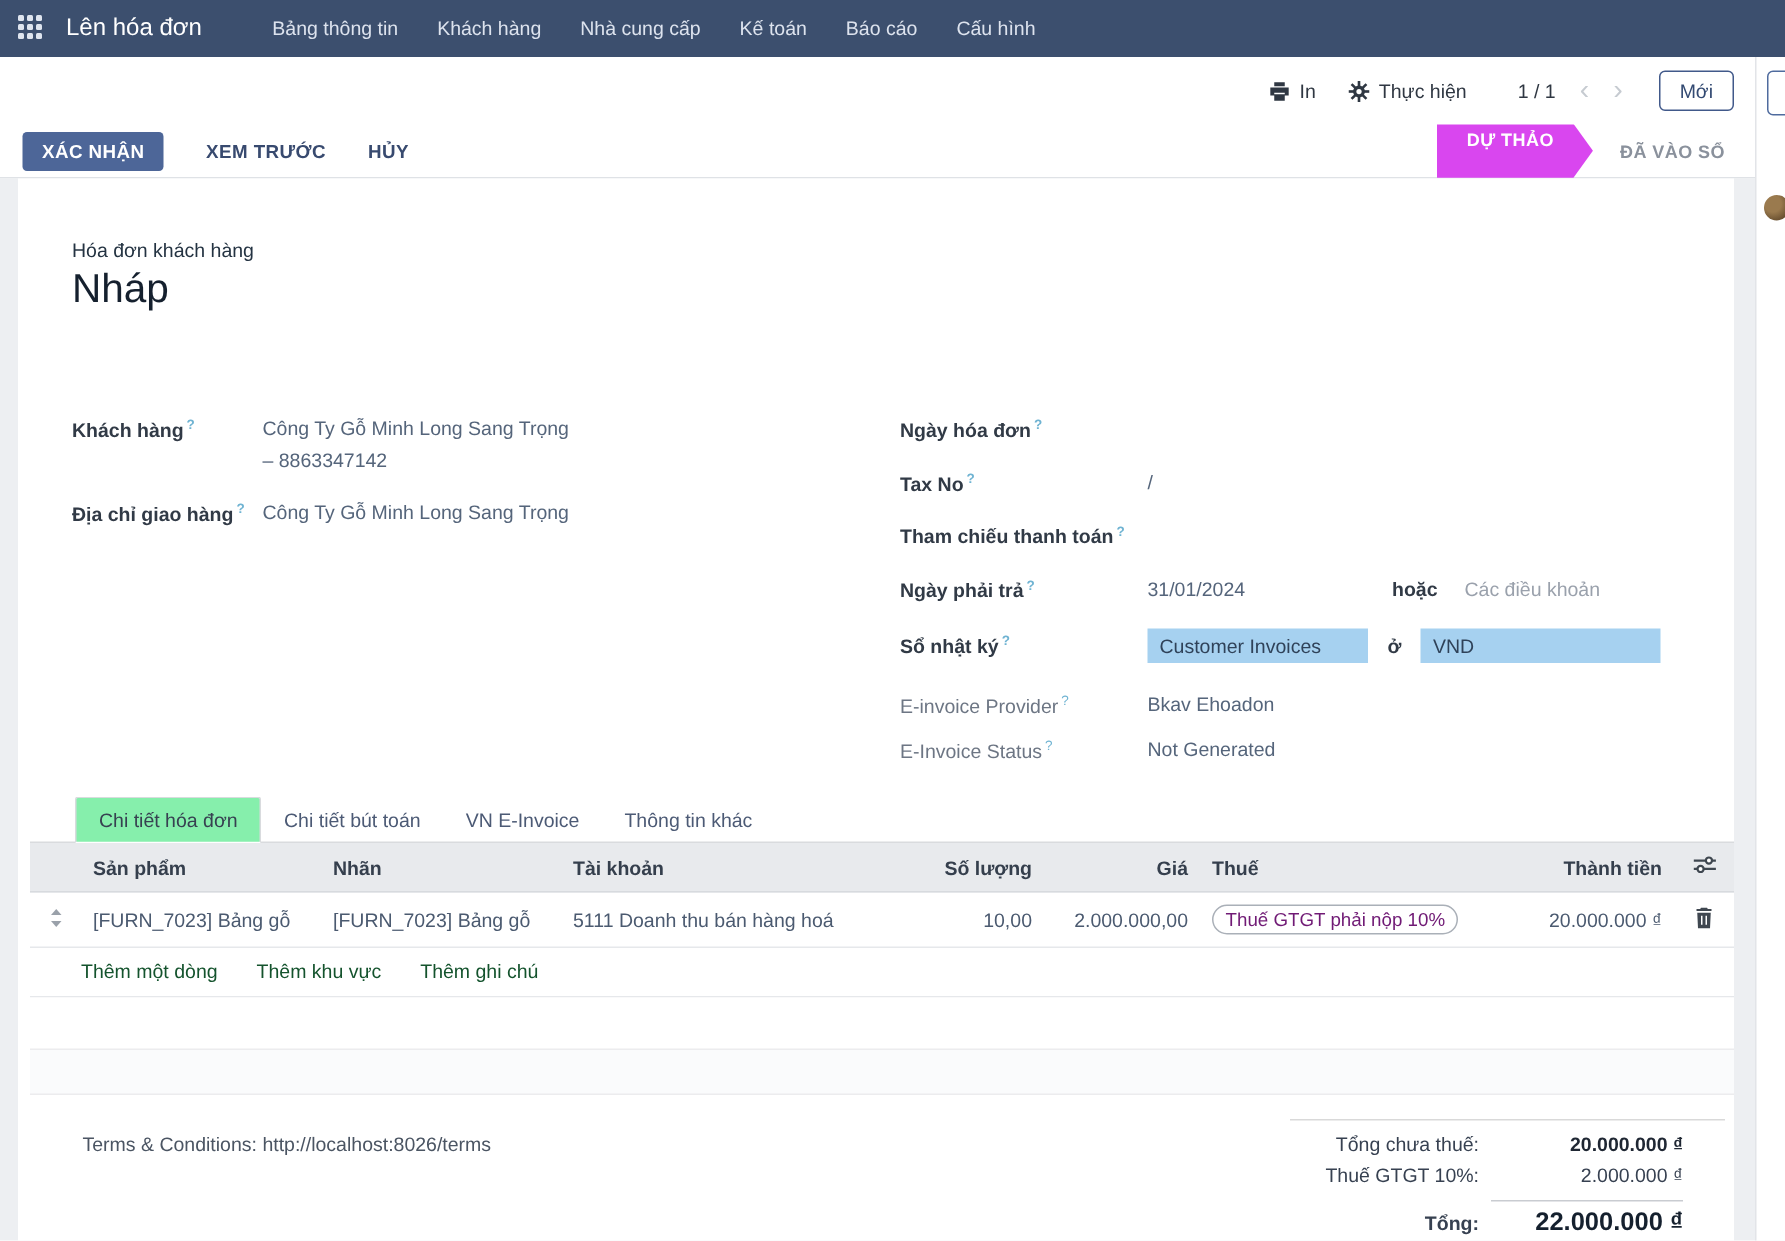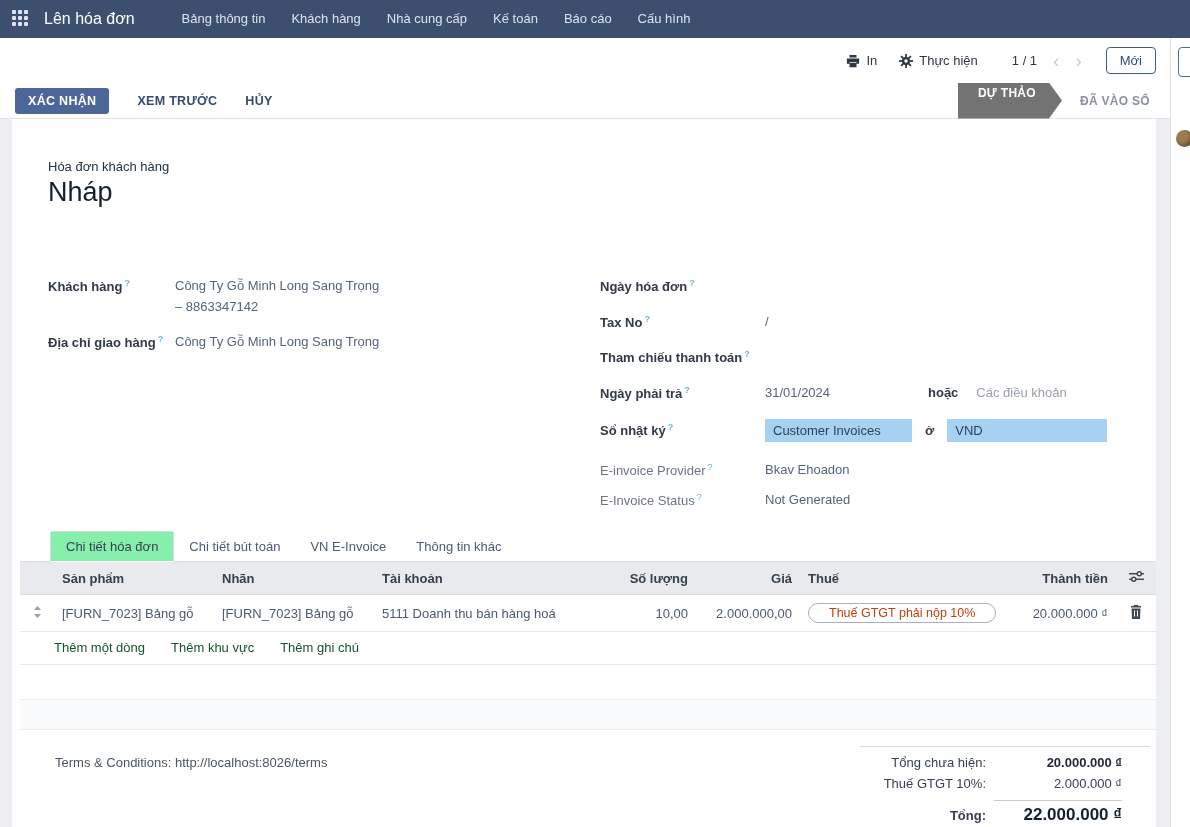--- a/index.html
+++ b/index.html
@@ -32,21 +32,21 @@
     font-size:13px; font-weight:500; padding:5px 13px; border-radius:4px; cursor:pointer; }
 
   
   .statusbar { position:absolute; left:0; top:83px; width:1170px; height:36px; background:#fff;
     border-bottom:1px solid #dfe2e6; display:flex; align-items:center; padding-left:15px; }
   .btn-primary { background:#4d6698; color:#fff; font-size:12.5px; font-weight:600;
     letter-spacing:.3px; padding:6px 13px; border:none; border-radius:3px; cursor:pointer; }
   .btn-flat { background:none; border:none; color:#384a6f; font-size:12.5px; font-weight:600;
     letter-spacing:.3px; margin-left:28px; cursor:pointer; }
   .states { margin-left:auto; display:flex; align-items:stretch; height:36px; margin-right:14px; }
-  .state-active { background:#737373; color:#fff; font-size:12px; font-weight:600;
+  .state-active { background:#d946ef; color:#fff; font-size:12px; font-weight:600;
     letter-spacing:.3px; display:flex; align-items:center; padding:0 26px 16px 20px;
     clip-path:polygon(0 0, calc(100% - 13px) 0, 100% 50%, calc(100% - 13px) 100%, 0 100%);
     cursor:pointer; }
   .state-idle { color:#8a919c; font-size:12px; font-weight:600; letter-spacing:.3px;
     display:flex; align-items:center; padding:0 6px 0 18px; cursor:pointer; }
 
   
   .band { position:absolute; left:0; top:119px; width:1190px; height:708px; background:#edeff2; }
   .sheet { position:absolute; left:12px; top:0; width:1144px; height:708px; background:#fff; }
   .chatter { position:absolute; left:1170px; top:-81px; width:20px; height:789px;
@@ -79,22 +79,22 @@
   .tab.active { background:#86efac; color:#374151; border:1px solid #d9dbde; border-bottom:1px solid #fff;
     border-radius:2px 2px 0 0; margin-bottom:-1px; }
 
   
   .lines { position:absolute; left:8px; top:443px; width:1136px; }
   table { width:1136px; border-collapse:collapse; table-layout:fixed; font-size:13px; }
   th { background:#e8eaed; color:#353f4d; font-weight:600; text-align:left;
     padding:8px 8px; border-bottom:1px solid #d7dade; }
   td { padding:8px 8px; border-bottom:1px solid #e6e8eb; color:#4b5a70; }
   th.num, td.num { text-align:right; }
-  .pill { display:inline-block; border:1px solid #aab0b8; border-radius:12px; padding:2px 20px;
-    font-size:12.5px; color:#c2410c; white-space:nowrap; }
+  .pill { display:inline-block; border:1px solid #aab0b8; border-radius:12px; padding:2px 8px;
+    font-size:12.5px; color:#701a75; white-space:nowrap; }
   .handle { color:#9aa1aa; cursor:grab; text-align:center; }
   .row-links { display:flex; gap:26px; padding:8px 0 9px 34px; border-bottom:1px solid #e6e8eb;
     font-size:13px; }
   .row-links span { color:#14532d; cursor:pointer; }
   .empty-row1 { height:35px; border-bottom:1px solid #ececee; background:#fff; }
   .empty-row2 { height:30px; border-bottom:1px solid #ececee; background:#fafbfc; }
   .icon-btn { cursor:pointer; color:#3f4750; }
 
   
   .terms { position:absolute; left:43px; top:636px; font-size:13px; color:#4b5563; }
@@ -292,21 +292,21 @@
         <span>Thêm ghi chú</span>
       </div>
       <div class="empty-row1"></div>
       <div class="empty-row2"></div>
     </div>
 
     <div class="terms">Terms &amp; Conditions: http://localhost:8026/terms</div>
     <div class="totals-hr"></div>
     <div class="totals">
       <div class="t-row">
-        <span class="t-lbl">Tổng chưa hiện:</span>
+        <span class="t-lbl">Tổng chưa thuế:</span>
         <span class="t-val bold">20.000.000 ₫</span>
       </div>
       <div class="t-row">
         <span class="t-lbl">Thuế GTGT 10%:</span>
         <span class="t-val">2.000.000 ₫</span>
       </div>
       <div class="t-row grand">
         <span class="t-lbl">Tổng:</span>
         <span class="t-val">22.000.000 ₫</span>
       </div>

